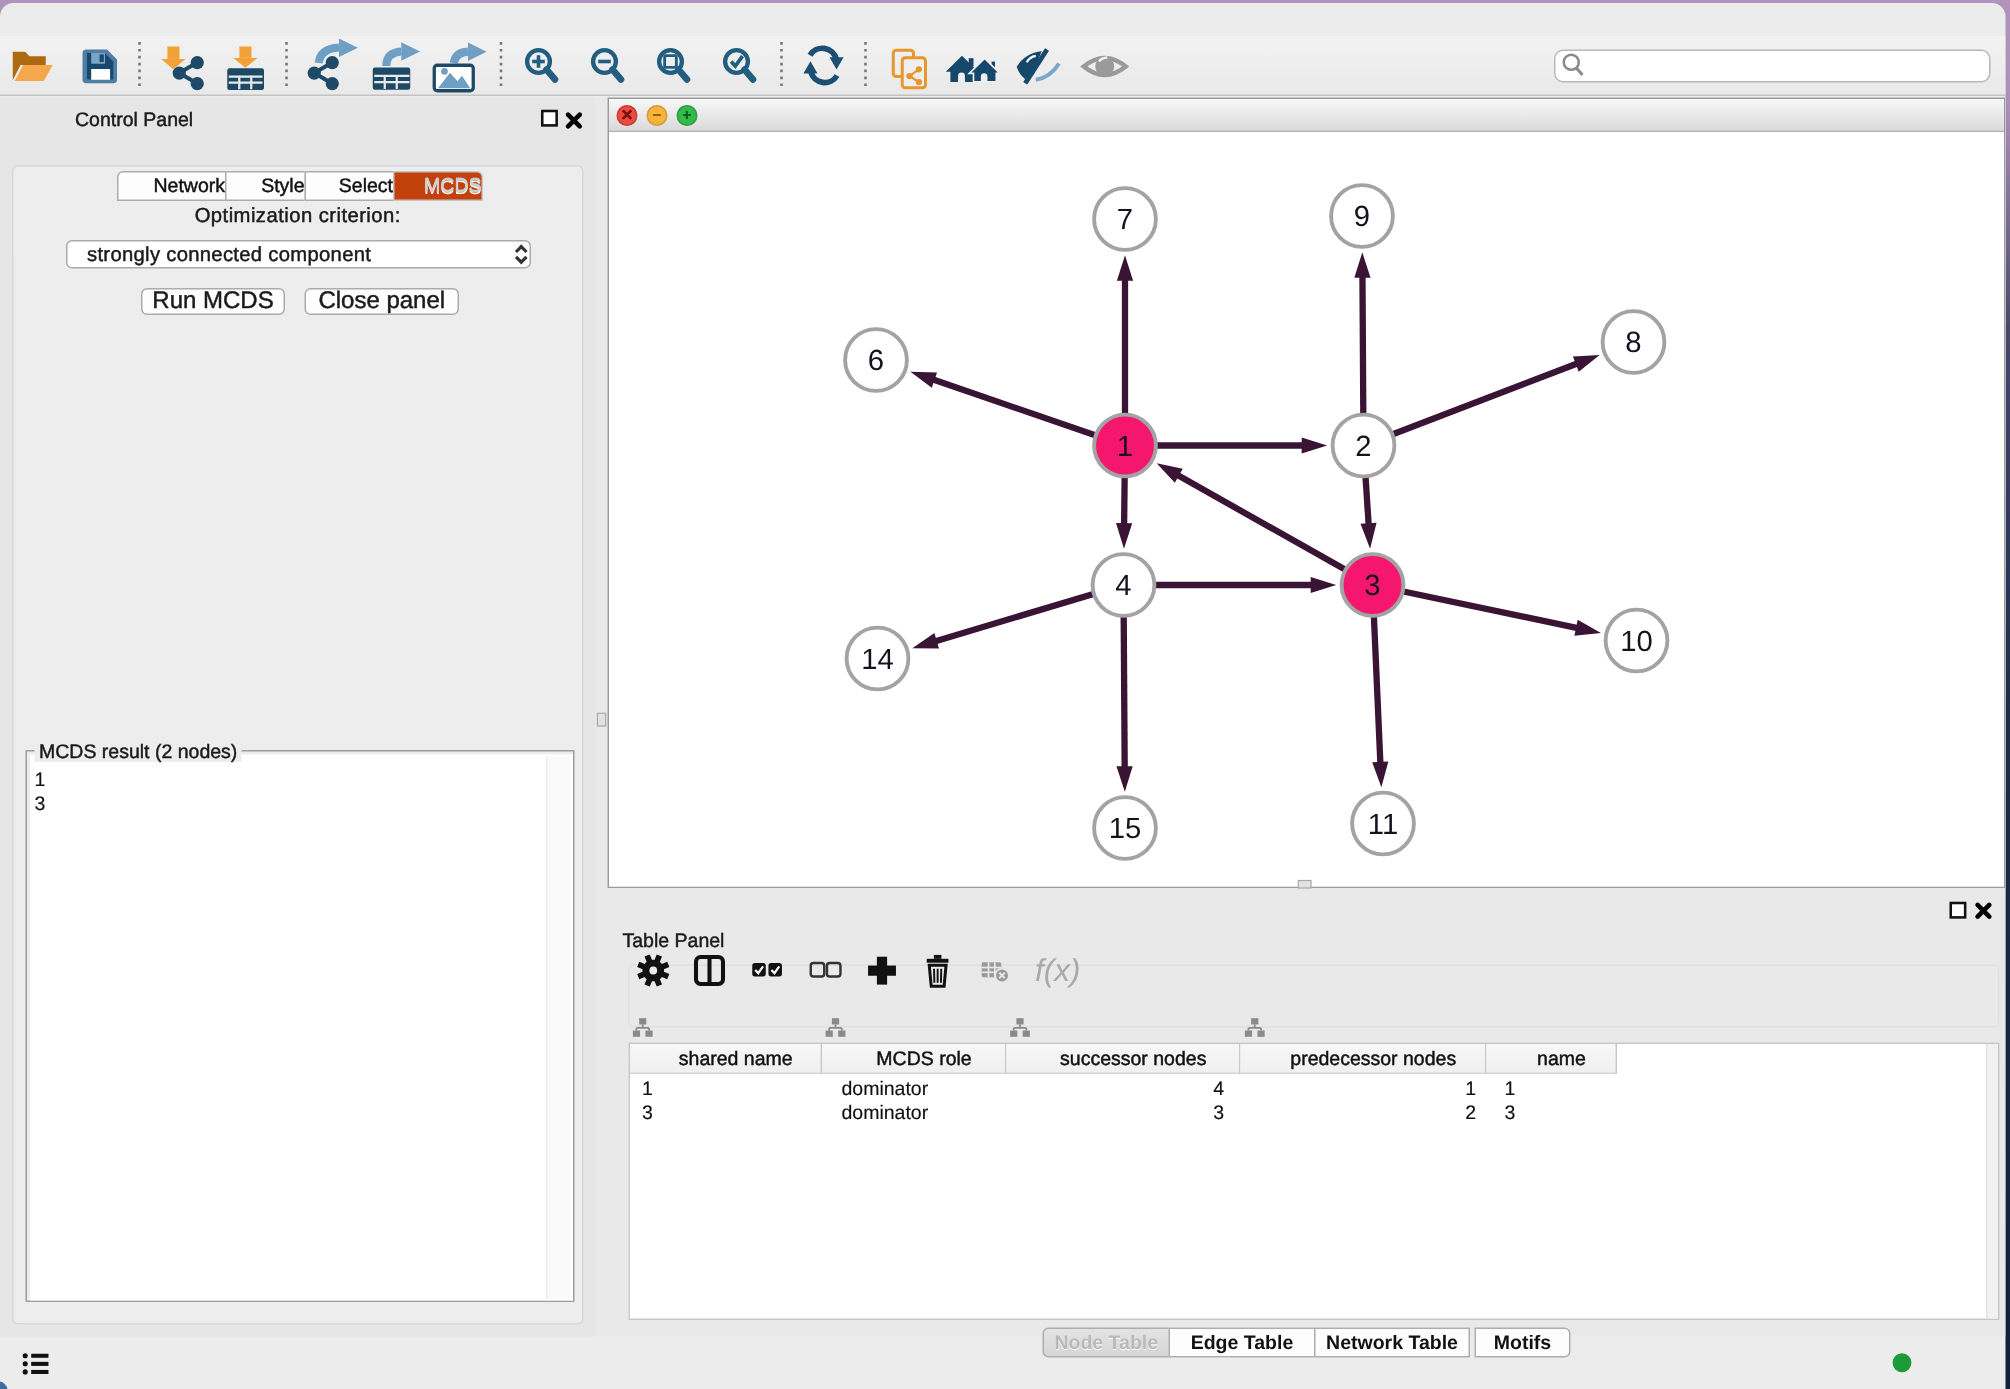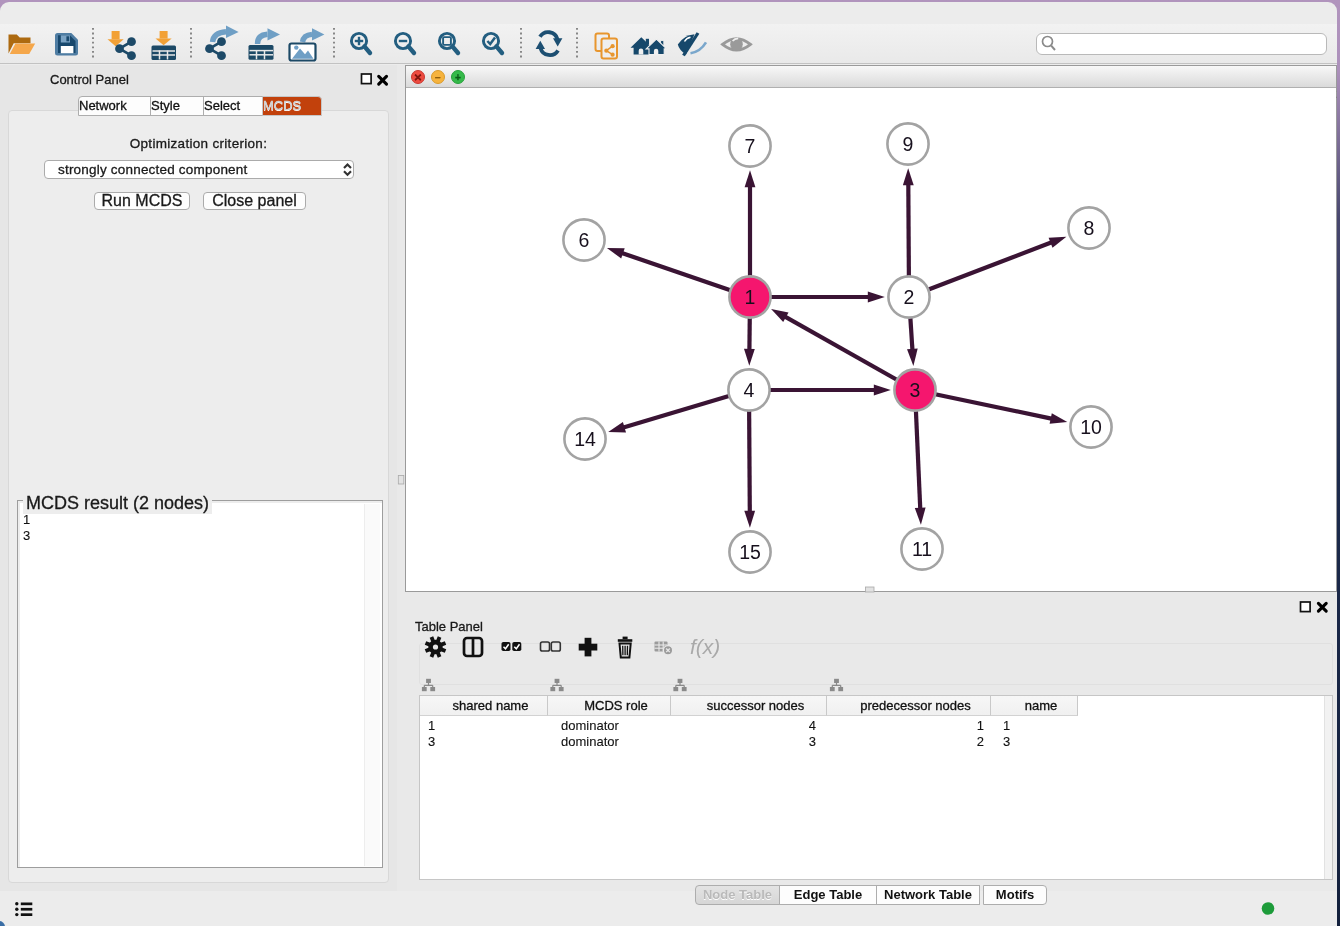--- a/index.html
+++ b/index.html
@@ -8,28 +8,28 @@
 #desktop { position:absolute; inset:0; background:linear-gradient(180deg,#b194bd 0,#ac90bb 70px,#47476e 220px,#1c2a4c 480px,#13203c 926px); }
 #win { position:absolute; left:0; top:2px; width:1337px; height:924px; background:#ececec; border-radius:9px 9px 0 0; overflow:hidden; }
 #titlebar { position:absolute; left:0; top:0; width:100%; height:21px; background:#f6f6f6; border-bottom:1px solid #c8c8c8; }
 .tdot { position:absolute; top:4.5px; width:13px; height:13px; border-radius:50%; background:#e3e1e2; border:1px solid #c9c7c8; }
 #title-text { position:absolute; top:3px; width:100%; text-align:center; font-size:13px; color:#b4b2b3; }
 #toolbar { position:absolute; left:0; top:22px; width:100%; height:40px; background:linear-gradient(180deg,#f2f2f2,#e9e9e9); border-bottom:1px solid #c2c2c2; }
 #searchbox { position:absolute; right:10px; top:9px; width:291px; height:22px; background:#fff; border:1px solid #b9b9b9; border-radius:6px; }
 #main { position:absolute; left:0; top:63px; width:1337px; height:826px; }
 #cpanel { position:absolute; left:0; top:0; width:397px; height:826px; background:#e6e6e6; }
 #cp-title { position:absolute; left:14px; top:7px; font-size:13px; color:#1a1a1a;margin-left:36px; }
-.tab { position:absolute; top:31px; height:20px; background:#fdfdfd; border:1px solid #adadad; font-size:13px; color:#111; text-align:left; line-height:18px; }
+.tab { position:absolute; top:49px; height:20px; background:#fdfdfd; border:1px solid #adadad; font-size:13px; color:#111; text-align:right; line-height:18px; }
 .tab.sel { background:#c2410c; border-color:#c6c6c6; color:#d0d0d0; text-shadow:0 1px 0 #ffffff, 0 -0.5px 0 #bdbdbd; }
 #cp-pane { position:absolute; left:8px; top:45px; width:381px; height:773px; background:#ededed; border:1px solid #d8d8d8; border-radius:4px; }
 #opt-label { position:absolute; left:0; top:71px; width:397px; text-align:center; font-size:13.5px; letter-spacing:0.3px; color:#1a1a1a; }
 #dropdown { position:absolute; left:44px; top:95px; width:310px; height:19px; background:#fff; border:1px solid #ababab; border-radius:4px; font-size:13.5px; letter-spacing:0.2px; color:#1a1a1a; line-height:17px; padding-left:13px; }
 .btn { position:absolute; top:127px; height:18px; background:#fdfdfd; border:1px solid #ababab; border-radius:4px; font-size:16px; color:#1a1a1a; text-align:center; line-height:16px; }
 #grp { position:absolute; left:17px; top:435px; width:366px; height:368px; border:1px solid #9d9d9d; }
-#grp-label { position:absolute; left:5px; top:-8px; background:#ededed; padding:0 3px; font-size:18px; color:#1a1a1a; }
+#grp-label { position:absolute; left:5px; top:-8px; background:#ededed; padding:0 3px; font-size:13px; color:#1a1a1a; }
 #grp-list { position:absolute; left:2px; top:2px; width:362px; height:364px; background:#fff; font-size:13px; color:#111; -webkit-text-stroke:0.1px; }
 #grp-list .li { padding:0 0 0 3px; line-height:16px; }
 #grp-list { padding-top:9px; }
 #grp-scroll { position:absolute; right:2px; top:1px; width:16px; height:362px; background:#fafafa; border-left:1px solid #ededed; }
 #rightarea { position:absolute; left:397px; top:0; width:940px; height:826px; background:#e9e9e9; }
 #netwin { position:absolute; left:8px; top:0px; width:932px; height:527px; background:#fff; border:1px solid #9a9a9a; }
 #net-tbar { position:absolute; left:0; top:0; width:100%; height:22px; background:linear-gradient(180deg,#f8f8f8,#dadada); border-bottom:1px solid #b0b0b0; }
 #net-title { position:absolute; width:100%; top:20px; text-align:right; font-size:13px; font-weight:400; color:#222; }
 .mdot { position:absolute; top:4px; width:14px; height:14px; border-radius:50%; font-size:10px; font-weight:700; text-align:center; line-height:13px; }
 #canvas { position:absolute; left:0; top:22px; width:930px; height:503px; background:#fff; }

